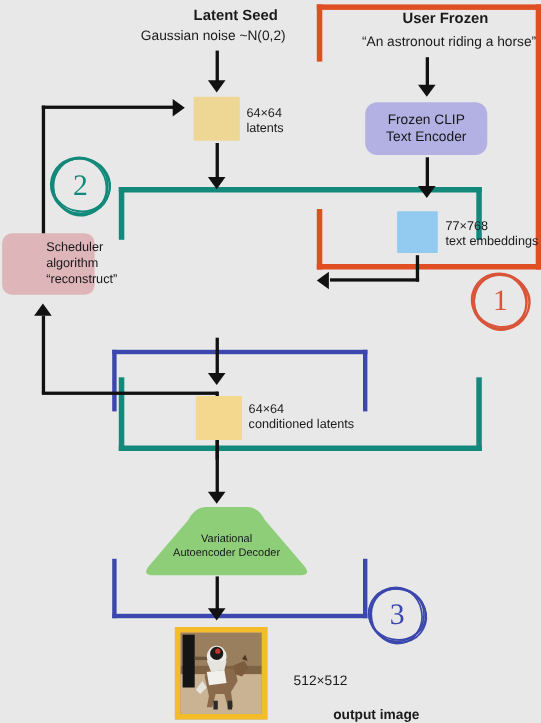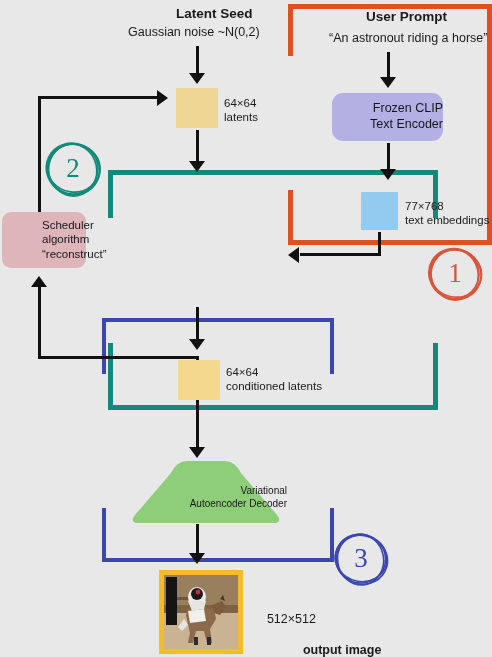--- a/index.html
+++ b/index.html
@@ -42,21 +42,21 @@
   }
   #unet-box {
     left: 122px; top: 190px; width: 158px; height: 117px;
     background: #d9d44f; border-radius: 16px;
   }
   #vae-shape-wrap { left: 125px; top: 459px; width: 162px; height: 66px; }
   .boxlabel {
     position: absolute;
     left: 0; right: 0; top: 50%;
     transform: translateY(-50%);
-    text-align: right;
+    text-align: center;
     font-size: 12.5px;
     color: #17171a;
     line-height: 1.25;
     white-space: pre;
   }
   #vae-label { top: 58%; font-size: 10px; }
 
   
   #latents-cap      { left: 224px; top: 96px;  font-size: 11.5px; }
   #cond-latents-cap { left: 226px; top: 365px; font-size: 11.5px; }
@@ -159,21 +159,21 @@
   <div class="abs" id="blue-top"></div>
   <div class="abs" id="blue-left"></div>
   <div class="abs" id="blue-right"></div>
   <div class="abs" id="blue-left2"></div>
   <div class="abs" id="blue-right2"></div>
   <div class="abs" id="blue-bottom"></div>
 
   <div class="abs txt bold" id="latent-seed-title">Latent Seed</div>
   <div class="abs txt" id="latent-seed-sub">Gaussian noise ~N(0,2)</div>
 
-  <div class="abs txt bold" id="user-prompt-title">User Prompt</div>
+  <div class="abs txt bold" id="user-prompt-title">User Frozen</div>
   <div class="abs txt" id="user-prompt-sub">“An astronout riding a horse”</div>
 
   <div class="abs line-v" style="left:196px; top:46px; height:28px;"></div>
   <div class="abs arrowhead arrow-down" style="left:189px; top:73px;"></div>
 
   <div class="abs line-v" style="left:387px; top:52px; height:26px;"></div>
   <div class="abs arrowhead arrow-down" style="left:380px; top:77px;"></div>
 
   <div class="abs line-v" style="left:387px; top:143px; height:27px;"></div>
   <div class="abs arrowhead arrow-down" style="left:380px; top:169px;"></div>

